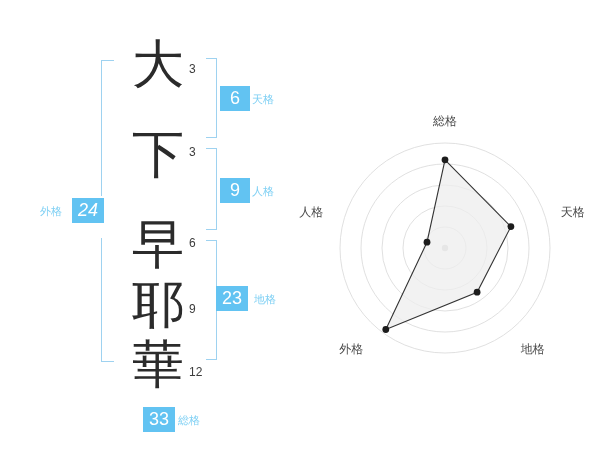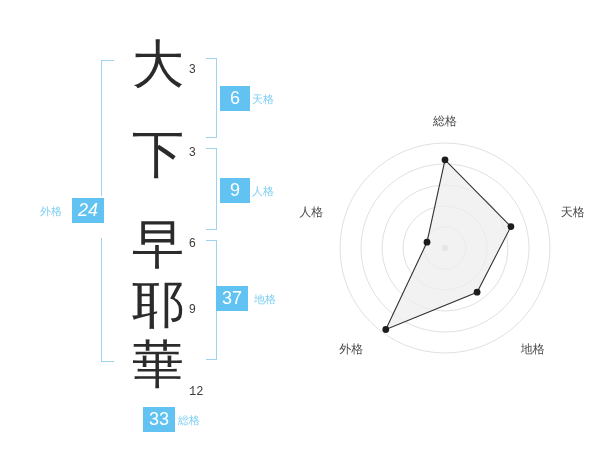--- a/index.html
+++ b/index.html
@@ -50,21 +50,21 @@
     font-size: 12px;
     color: #3c3c3c;
     left: 189px;
     width: 22px;
     text-align: left;
   }
   .stroke-num.s0 { top: 62px; }
   .stroke-num.s1 { top: 145px; }
   .stroke-num.s2 { top: 236px; }
   .stroke-num.s3 { top: 302px; }
-  .stroke-num.s4 { top: 385px; font-family: Liberation Mono, monospace; }
+  .stroke-num.s4 { top: 365px; }
 
   
   .bracket {
     position: absolute;
     border: 1px solid #9ed2f0;
     border-left: none;
     width: 10px;
   }
   .bracket.b-tenkaku { left: 206px; top: 58px; height: 78px; }
   .bracket.b-jinkaku { left: 206px; top: 148px; height: 80px; }
@@ -163,21 +163,21 @@
     <div class="stroke-num s2">6</div>
     <div class="stroke-num s3">9</div>
     <div class="stroke-num s4">12</div>
 
     <div class="badge bd-tenkaku">6</div>
     <div class="badge-label lbl-tenkaku">天格</div>
 
     <div class="badge bd-jinkaku">9</div>
     <div class="badge-label lbl-jinkaku">人格</div>
 
-    <div class="badge bd-chikaku">37</div>
+    <div class="badge bd-chikaku">23</div>
     <div class="badge-label lbl-chikaku">地格</div>
 
     <div class="badge bd-gaikaku">24</div>
     <div class="badge-label lbl-gaikaku">外格</div>
 
     <div class="badge bd-soukaku">33</div>
     <div class="badge-label lbl-soukaku">総格</div>
   </div>
 
   <div class="radar-block">

